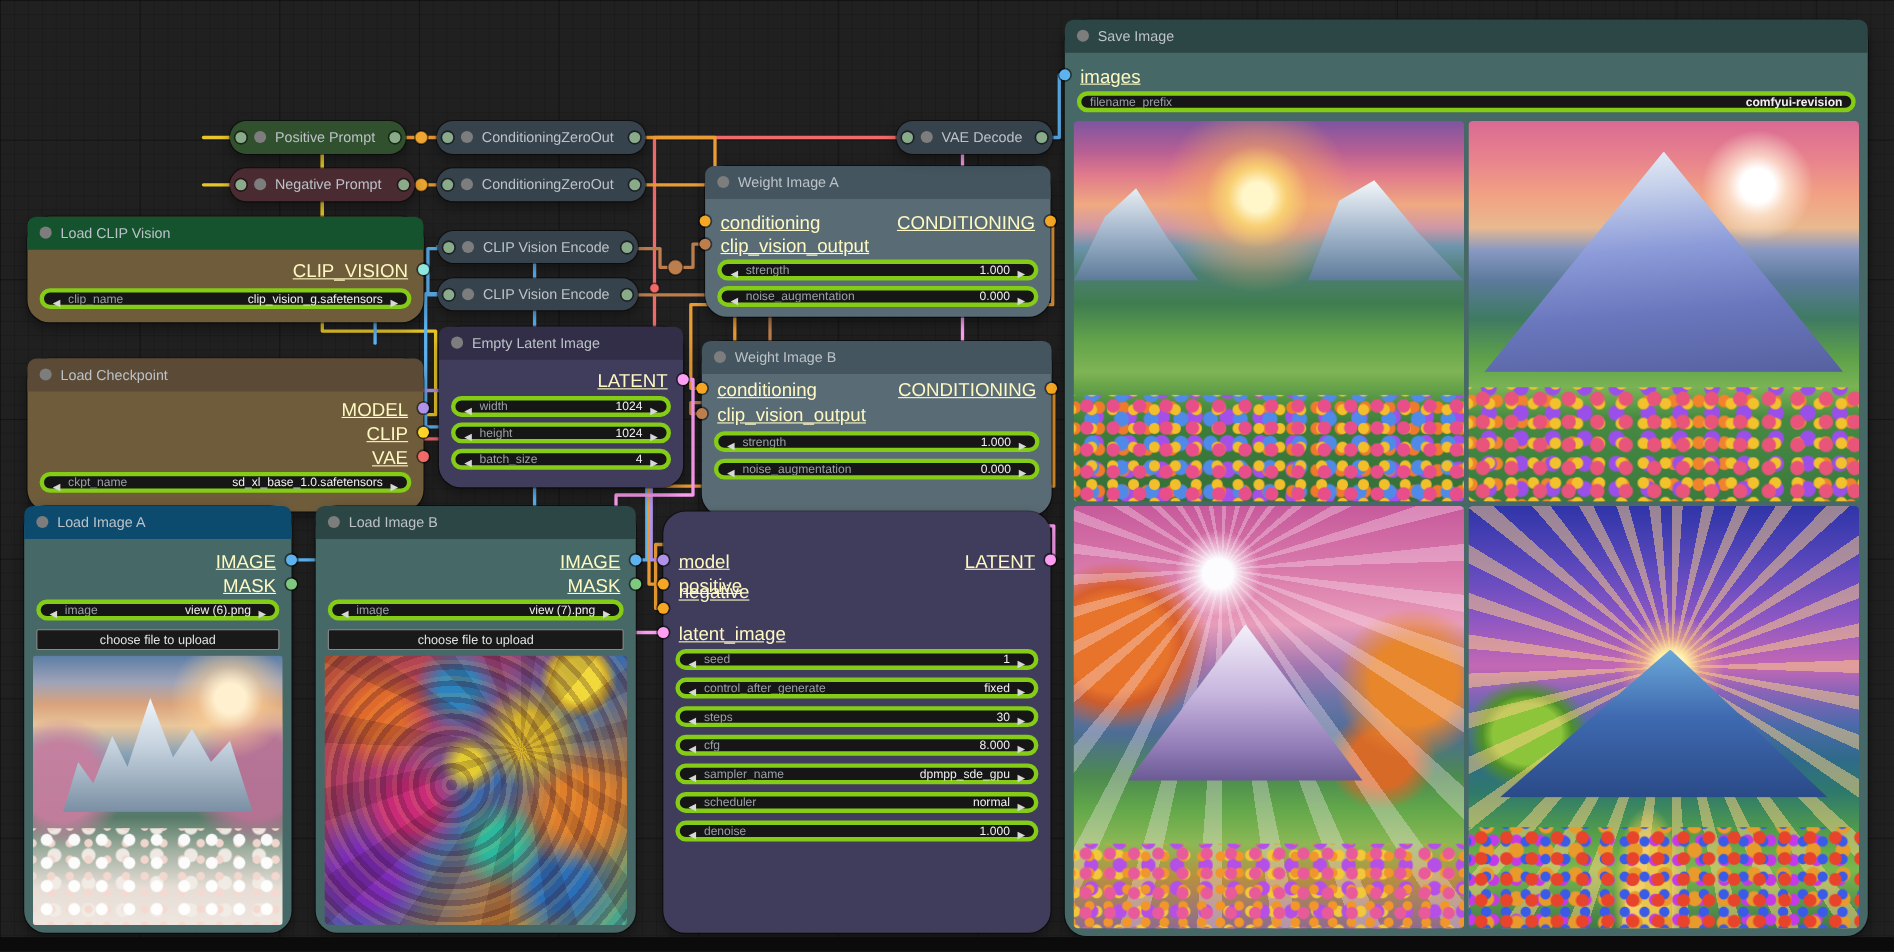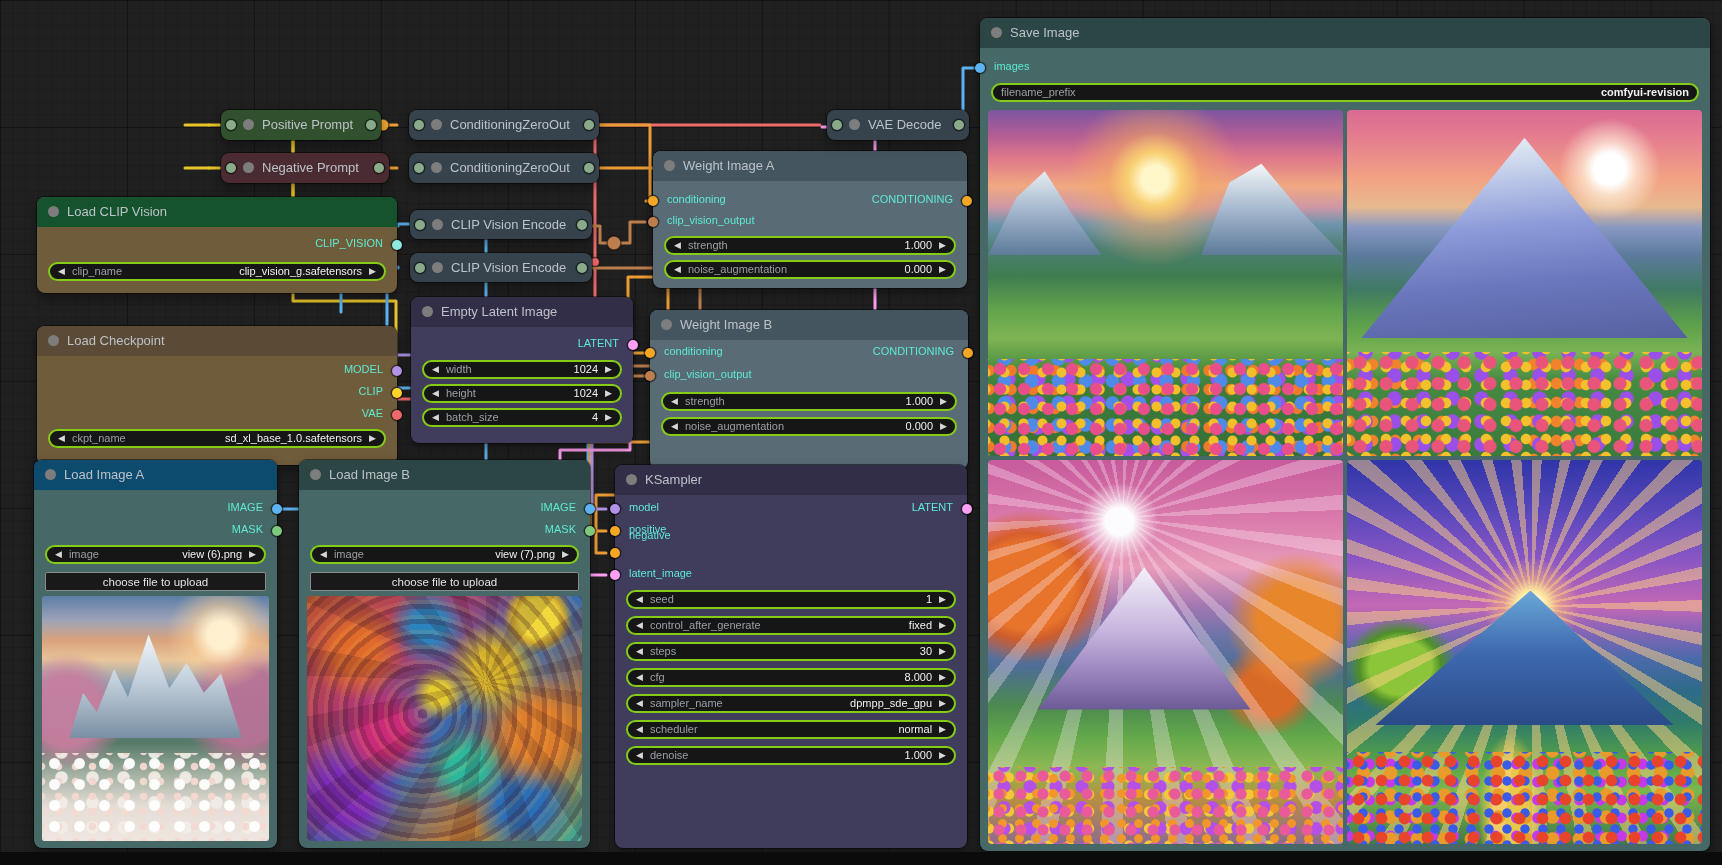--- a/index.html
+++ b/index.html
@@ -8,36 +8,36 @@
     background-color:#202020;
     background-image:
       linear-gradient(rgba(0,0,0,.28) 1px,transparent 1px),
       linear-gradient(90deg,rgba(0,0,0,.28) 1px,transparent 1px),
       linear-gradient(rgba(0,0,0,.13) 1px,transparent 1px),
       linear-gradient(90deg,rgba(0,0,0,.13) 1px,transparent 1px);
     background-size:127px 127px,127px 127px,12.7px 12.7px,12.7px 12.7px;
     font-family:"Liberation Sans",sans-serif;
   }
   #wires{position:absolute;left:0;top:0;z-index:1;}
-  .node{position:absolute;z-index:2;border-radius:8px;
-    box-shadow:0 0 0 1px rgba(0,0,0,.45),0 5px 12px rgba(0,0,0,.4);margin-left:12px;}
+  .node{position:absolute;z-index:2;border-radius:20px;
+    box-shadow:0 0 0 1px rgba(0,0,0,.45),0 5px 12px rgba(0,0,0,.4);}
   .node .header{position:absolute;left:0;top:0;right:0;height:30px;border-radius:8px 8px 0 0;}
   .titledot{position:absolute;width:11px;height:11px;border-radius:50%;background:#7d7d7d;top:9px;left:11px;}
   .ntitle{position:absolute;left:30px;top:7px;font-size:13px;color:#bcc2c8;white-space:nowrap;}
   .node.collapsed{display:block;}
   .node.collapsed .titledot{left:22px;}
   .node.collapsed .ntitle{left:41px;}
   .cdot{position:absolute;width:10px;height:10px;border-radius:50%;
     background:#8aab8a;box-shadow:0 0 0 1.5px rgba(0,0,0,.5);top:10px;}
   .cdot.in{left:5px;} .cdot.out{right:5px;}
   .port{position:absolute;width:10px;height:10px;border-radius:50%;box-shadow:0 0 0 1.5px rgba(0,0,0,.5);}
-  .plabel{position:absolute;font-size:11px;color:#5eead4;white-space:nowrap;}
+  .plabel{position:absolute;font-size:17px;color:#fef9c3;white-space:nowrap;text-decoration:underline;}
   .plabel.out{text-align:right;}
   .widget{position:absolute;left:11px;right:11px;height:19px;border-radius:10px;
-    background:#161616;border:2px solid #84cc16;display:flex;align-items:center;
+    background:#161616;border:4px solid #84cc16;display:flex;
     padding:0 8px;box-sizing:border-box;font-size:11px;color:#aaa;gap:7px;}
   .widget .wlabel{color:#9aa0a6;white-space:nowrap;overflow:hidden;}
   .widget .wvalue{margin-left:auto;color:#f0f0f0;white-space:nowrap;}
   .widget .arr{color:#d8d8d8;font-size:9px;line-height:19px;}
   .widget.textw .wvalue{font-weight:bold;}
   .uploadbtn{position:absolute;left:11px;right:11px;height:19px;background:#191919;
     border:1px solid #8a8a8a;border-radius:2px;color:#e2e2e2;font-size:11.5px;
     text-align:center;line-height:19px;box-sizing:border-box;}
   .preview{position:absolute;left:8px;right:8px;bottom:7px;border-radius:3px;overflow:hidden;}
   .cell{position:absolute;border-radius:4px;overflow:hidden;}
@@ -318,24 +318,20 @@
         <span class="arr">▶</span>
       </div>
     </div>
     <div class="node collapsed" style="left: 815px; top: 110px; width: 142px; height: 30px; background: rgb(54, 66, 76);">
       <div class="cdot in"></div>
       <div class="titledot"></div>
       <span class="ntitle">VAE Decode</span>
       <div class="cdot out"></div>
     </div>
     <div class="node" style="left: 603px; top: 465px; width: 352px; height: 383px; background: rgb(64, 60, 91);">
-      <div class="header" style="background: rgb(50, 46, 71);">
-        <div class="titledot"></div>
-        <span class="ntitle">KSampler</span>
-      </div>
       <div class="port" style="background: rgb(176, 146, 232); left: -5px; top: 39px;"></div>
       <span class="plabel" style="left: 14px; top: 36px;">model</span>
       <div class="port" style="background: rgb(245, 166, 35); left: -5px; top: 61px;"></div>
       <span class="plabel" style="left: 14px; top: 58px;">positive</span>
       <div class="port" style="background: rgb(245, 166, 35); left: -5px; top: 83px;"></div>
       <span class="plabel" style="left: 14px; top: 64px;">negative</span>
       <div class="port" style="background: rgb(255, 159, 243); left: -5px; top: 105px;"></div>
       <span class="plabel" style="left: 14px; top: 102px;">latent_image</span>
       <div class="port" style="background: rgb(255, 159, 243); right: -5px; top: 39px;"></div>
       <span class="plabel out" style="right: 14px; top: 36px;">LATENT</span>

